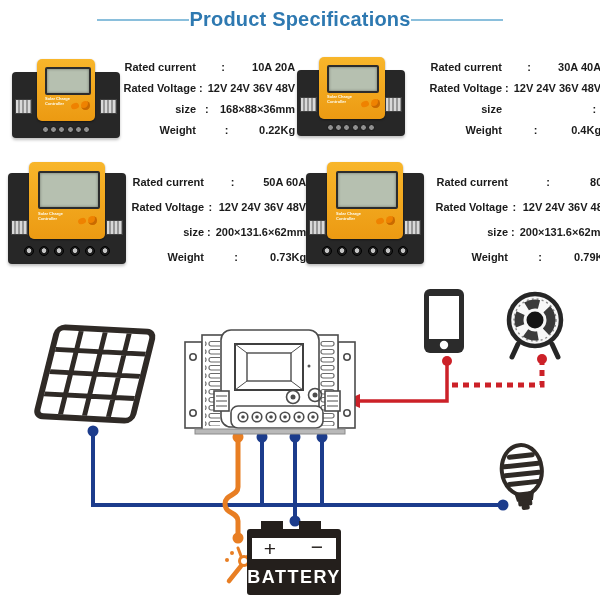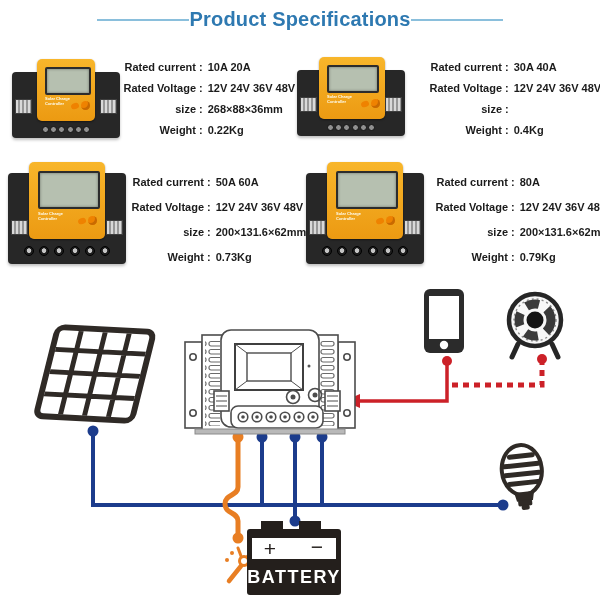--- a/index.html
+++ b/index.html
@@ -8,21 +8,21 @@
 
   
   .title-row{position:absolute;top:8px;left:0;right:0;display:flex;align-items:center;
              justify-content:center;}
   .title-row h1{font:700 20px "Liberation Sans",sans-serif;color:#2e79b1;margin:0;letter-spacing:.2px;}
   .rule{width:92px;border-top:2px solid #8abfdc;height:0;}
 
   
   .spec{position:absolute;font:700 11px/21px "Liberation Sans",sans-serif;color:#1b1b1b;}
   .spec.s3,.spec.s4{line-height:25px;}
-  .srow{display:flex;white-space:nowrap;}
+  .srow{display:flex;white-space:nowrap;justify-content:space-between;}
   .slabel{display:inline-block;width:80px;text-align:right;}
   .scolon{padding:0 5px 0 3px;}
   .s1{left:116px;top:57px;}
   .s2{left:422px;top:57px;}
   .s3{left:124px;top:170px;}
   .s4{left:428px;top:170px;}
 
   
   .ctrl{position:absolute;}
   .c-body{position:absolute;background:#272727;border-radius:4px;box-shadow:0 2px 3px rgba(0,0,0,.25);}
@@ -166,21 +166,21 @@
       <span class="sval">10A 20A</span>
     </div>
   <div class="srow">
       <span class="slabel">Rated Voltage</span>
       <span class="scolon">:</span>
       <span class="sval">12V 24V 36V 48V</span>
     </div>
   <div class="srow">
       <span class="slabel">size</span>
       <span class="scolon">:</span>
-      <span class="sval">268×88×36mm</span>
+      <span class="sval">168×88×36mm</span>
     </div>
   <div class="srow">
       <span class="slabel">Weight</span>
       <span class="scolon">:</span>
       <span class="sval">0.22Kg</span>
     </div>
 </div>
 
 <div class="spec s2">
   <div class="srow">

